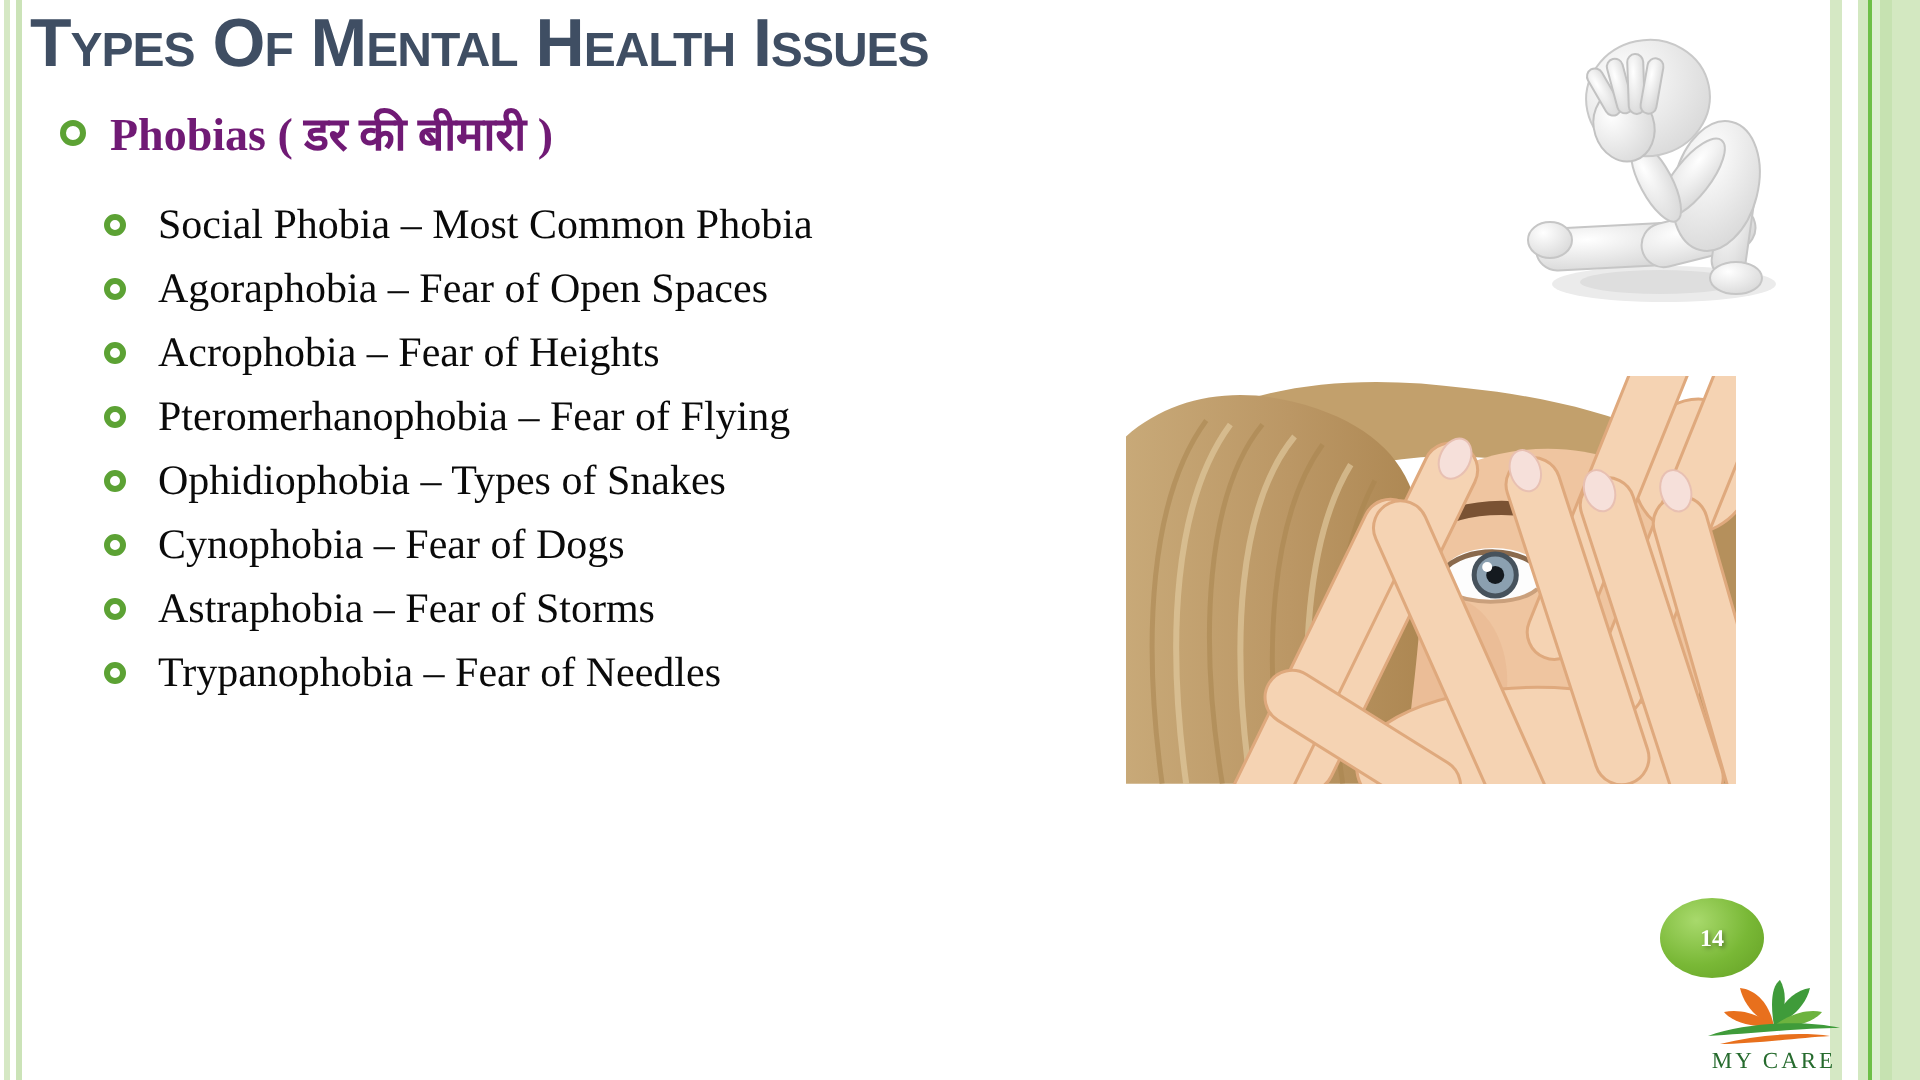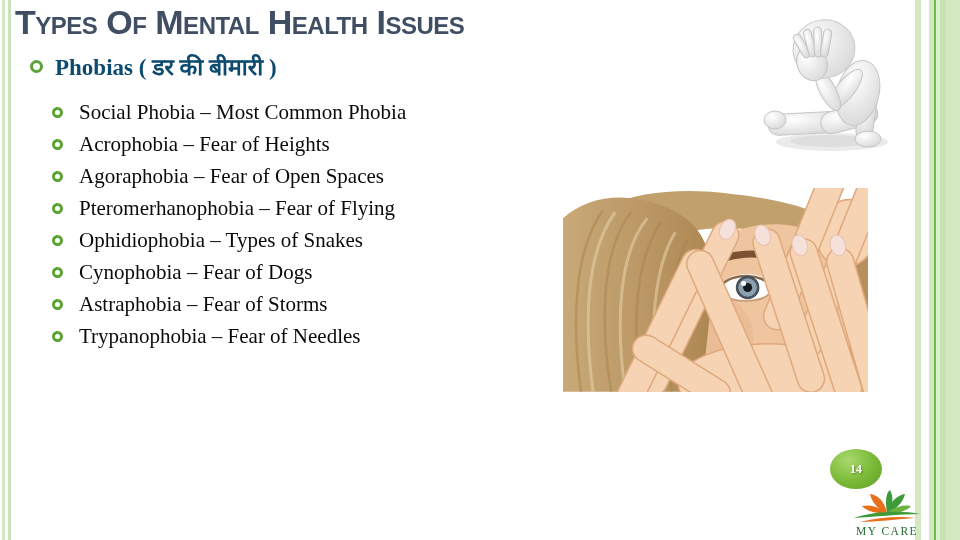--- a/index.html
+++ b/index.html
@@ -26,21 +26,21 @@
     font-variant:small-caps;font-size:34px;line-height:40px;
     letter-spacing:-0.5px;color:#3f4e63;white-space:nowrap;
   }
   .heading-row{
     position:absolute;left:30px;top:50px;display:flex;align-items:center;
   }
   .ring{box-sizing:border-box;border-radius:50%;background:transparent;flex:0 0 auto;}
   .ring-lg{width:13px;height:13px;border:3.5px solid #5ca234;}
   .ring-sm{width:11px;height:11px;border:3px solid #5ca234;margin-right:16px;}
   .heading-text{
-    margin-left:12px;font-size:23px;font-weight:700;color:#0c4a6e;white-space:nowrap;
+    margin-left:12px;font-size:23px;font-weight:700;color:#701a75;white-space:nowrap;
   }
   .phobia-list{
     position:absolute;left:52px;top:96px;margin:0;padding:0;list-style:none;
   }
   .phobia-list li{
     height:32px;display:flex;align-items:center;
     font-size:21px;color:#0a0a0a;white-space:nowrap;
   }
   .figure-3d{position:absolute;left:762px;top:5px;width:152px;height:152px;}
   .woman-photo{position:absolute;left:563px;top:188px;width:305px;height:204px;}
@@ -75,25 +75,25 @@
     <span class="heading-text">Phobias ( डर की बीमारी )</span>
   </div>
 
   <ul class="phobia-list">
     <li>
         <span class="ring ring-sm"></span>
         <span>Social Phobia – Most Common Phobia</span>
       </li>
     <li>
         <span class="ring ring-sm"></span>
+        <span>Agoraphobia – Fear of Open Spaces</span>
+      </li>
+    <li>
+        <span class="ring ring-sm"></span>
         <span>Acrophobia – Fear of Heights</span>
-      </li>
-    <li>
-        <span class="ring ring-sm"></span>
-        <span>Agoraphobia – Fear of Open Spaces</span>
       </li>
     <li>
         <span class="ring ring-sm"></span>
         <span>Pteromerhanophobia – Fear of Flying</span>
       </li>
     <li>
         <span class="ring ring-sm"></span>
         <span>Ophidiophobia – Types of Snakes</span>
       </li>
     <li>

